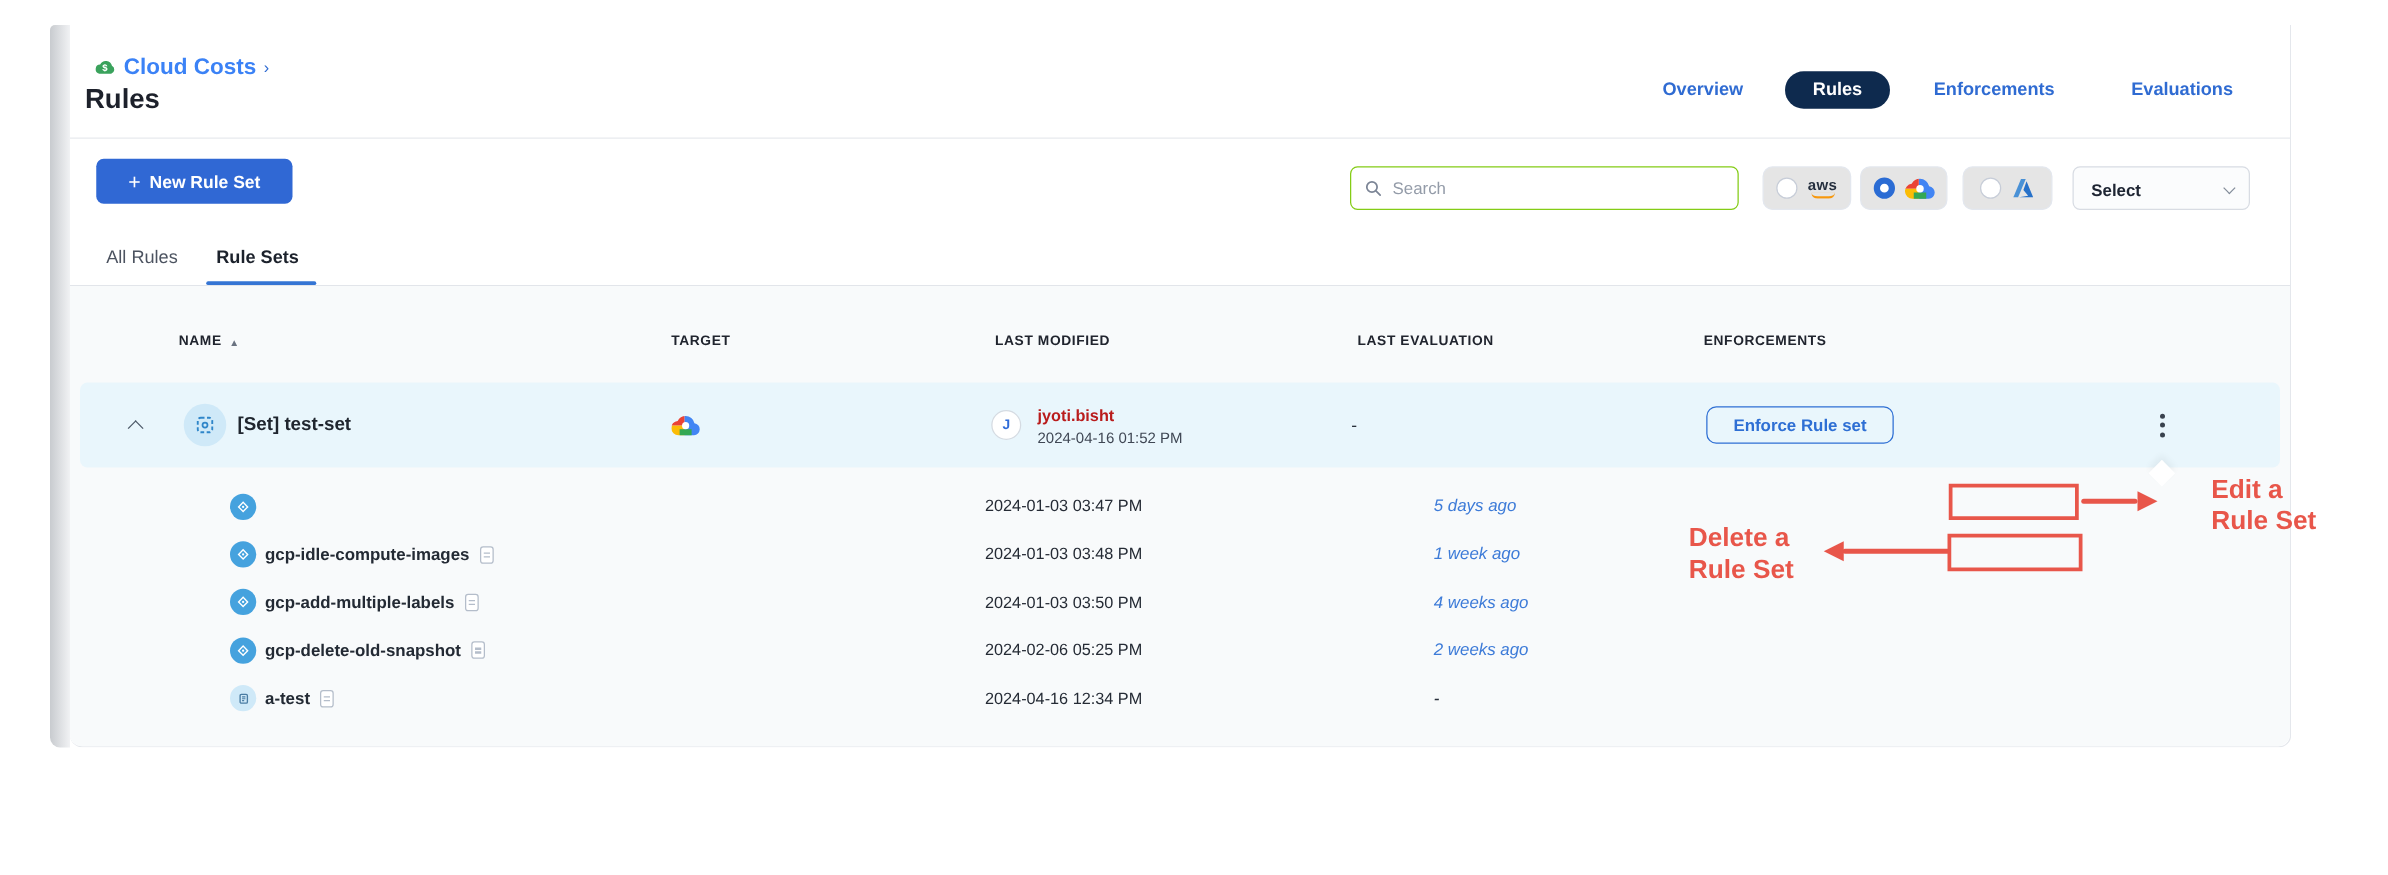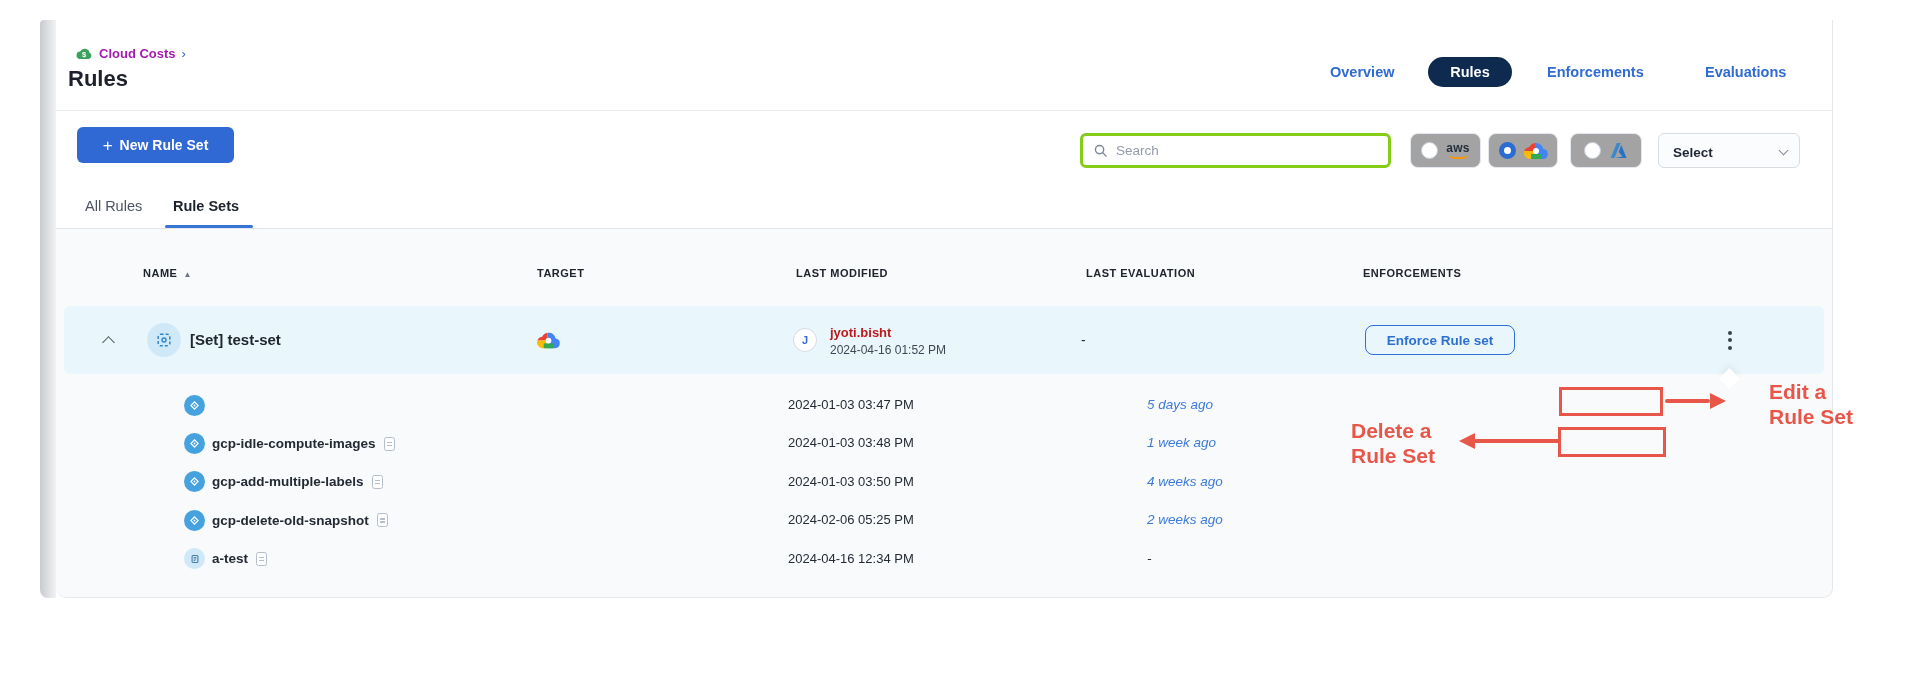--- a/index.html
+++ b/index.html
@@ -7,43 +7,43 @@
   .canvas { position:relative; width:1910px; height:700px; background:#fff; overflow:hidden; }
 
   .left-strip { position:absolute; left:40px; top:20px; width:16px; height:578px;
     background:linear-gradient(to right,#c8cbcf,#f1f2f4); border-radius:4px 0 0 8px; }
 
   .card { position:absolute; left:56px; top:20px; width:1777px; height:578px; background:#fff;
     border-right:1px solid #e4e7ec; border-bottom:1px solid #e4e7ec; border-radius:0 0 10px 10px; }
 
   
   .breadcrumb { position:absolute; left:19px; top:24px; display:flex; align-items:center; gap:6px; height:18px; }
-  .bc-link { color:#a21caf; font-size:13px; font-weight:600; cursor:pointer; }
+  .bc-link { color:#3b82f6; font-size:18px; font-weight:600; cursor:pointer; }
   .bc-sep { color:#2f6bd2; font-size:13px; }
   .title { position:absolute; left:12px; top:46px; font-size:22px; font-weight:bold; color:#1d212b; }
 
   .nav-item { position:absolute; top:37px; height:30px; line-height:30px; color:#2f6bd2;
     font-size:14.5px; font-weight:600; cursor:pointer; }
   .nav-pill { position:absolute; top:37px; height:30px; line-height:30px; width:84px; text-align:center;
     background:#0e2a4e; color:#fff; font-size:14.5px; font-weight:600; border-radius:16px; cursor:pointer; }
 
   .divider { position:absolute; left:0; right:0; top:90px; height:1px; background:#e8eaee; }
 
   
   .btn-primary { position:absolute; left:21px; top:107px; width:157px; height:36px; background:#3068d4;
     border:none; border-radius:6px; color:#fff; font-size:14px; font-weight:600; cursor:pointer;
     display:flex; align-items:center; justify-content:center; gap:7px; font-family:inherit; }
   .btn-primary .plus { font-size:17px; font-weight:400; line-height:1; }
 
   .search { position:absolute; left:1024px; top:113px; width:311px; height:35px; background:#fff;
-    border:3px solid #84cc16; border-radius:6px; display:flex; align-items:center; padding:0 10px; gap:8px; }
+    border:1px solid #84cc16; border-radius:6px; display:flex; align-items:center; padding:0 10px; gap:8px; }
   .search input { border:none; outline:none; flex:1; font-size:13.5px; color:#333; font-family:inherit; background:transparent; }
   .search input::placeholder { color:#939ba8; }
 
-  .provider { position:absolute; top:113px; height:35px; background:#a3a3a3; border:1px solid #e3e7ee;
+  .provider { position:absolute; top:113px; height:35px; background:#e5e5e5; border:1px solid #e3e7ee;
     border-radius:8px; display:flex; align-items:center; justify-content:center; gap:8px; cursor:pointer; }
   .prov-aws { left:1354px; width:71px; }
   .prov-gcp { left:1432px; width:70px; }
   .prov-azure { left:1514px; width:72px; }
   .radio { width:17px; height:17px; border-radius:50%; border:1.5px solid #c7cdd8; background:#fff; }
   .radio.on { border:5px solid #2b6cd4; }
   .aws-logo { display:flex; flex-direction:column; align-items:center; }
   .aws-logo b { font-size:12px; color:#252f3e; line-height:11px; letter-spacing:.3px; }
   .aws-smile { display:block; width:19px; height:5px; border-bottom:2px solid #f7980c; border-radius:0 0 9px 9px; }
 

